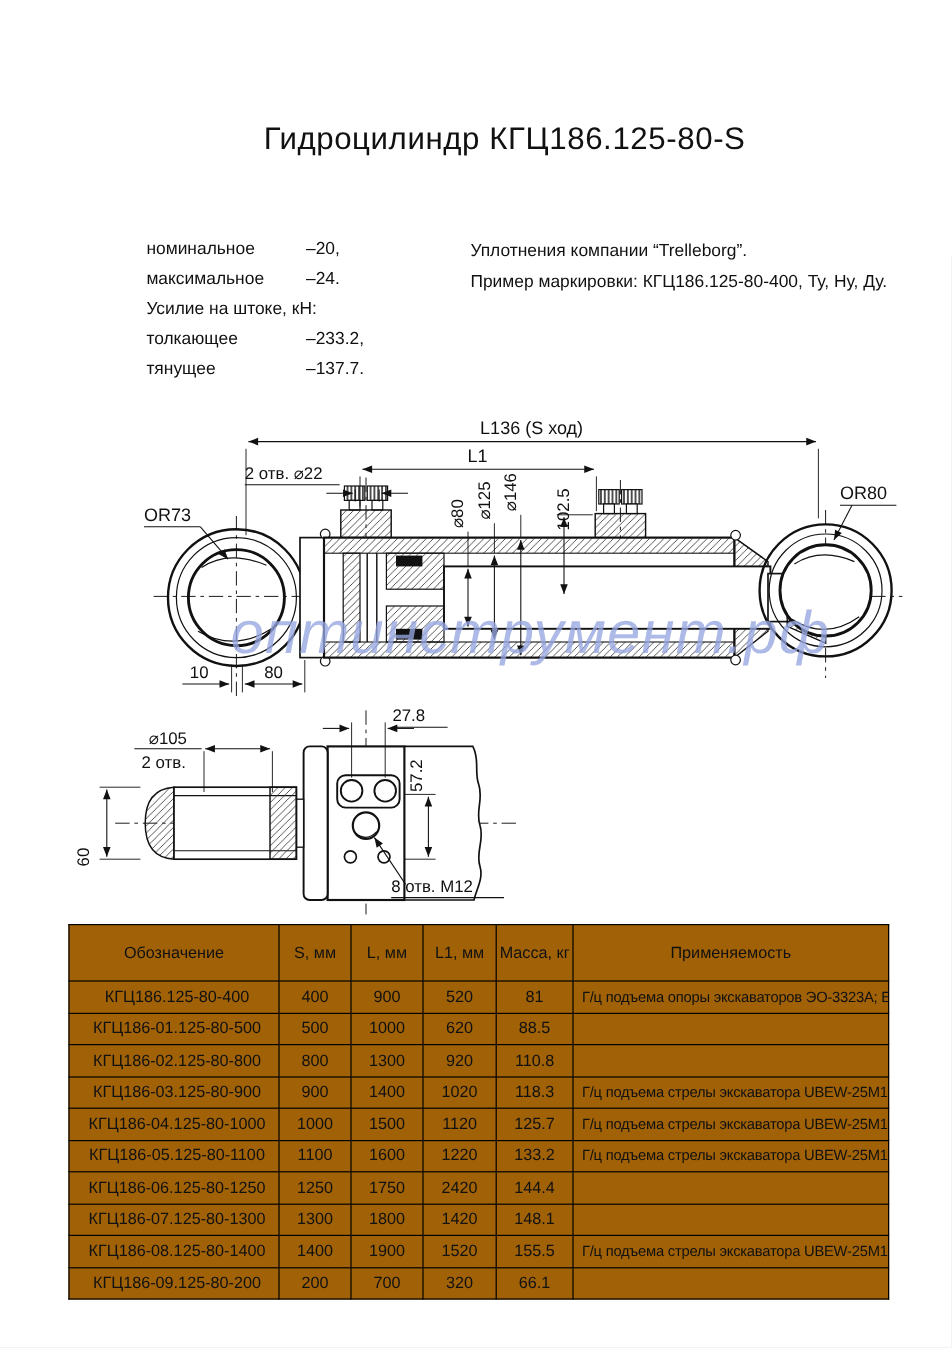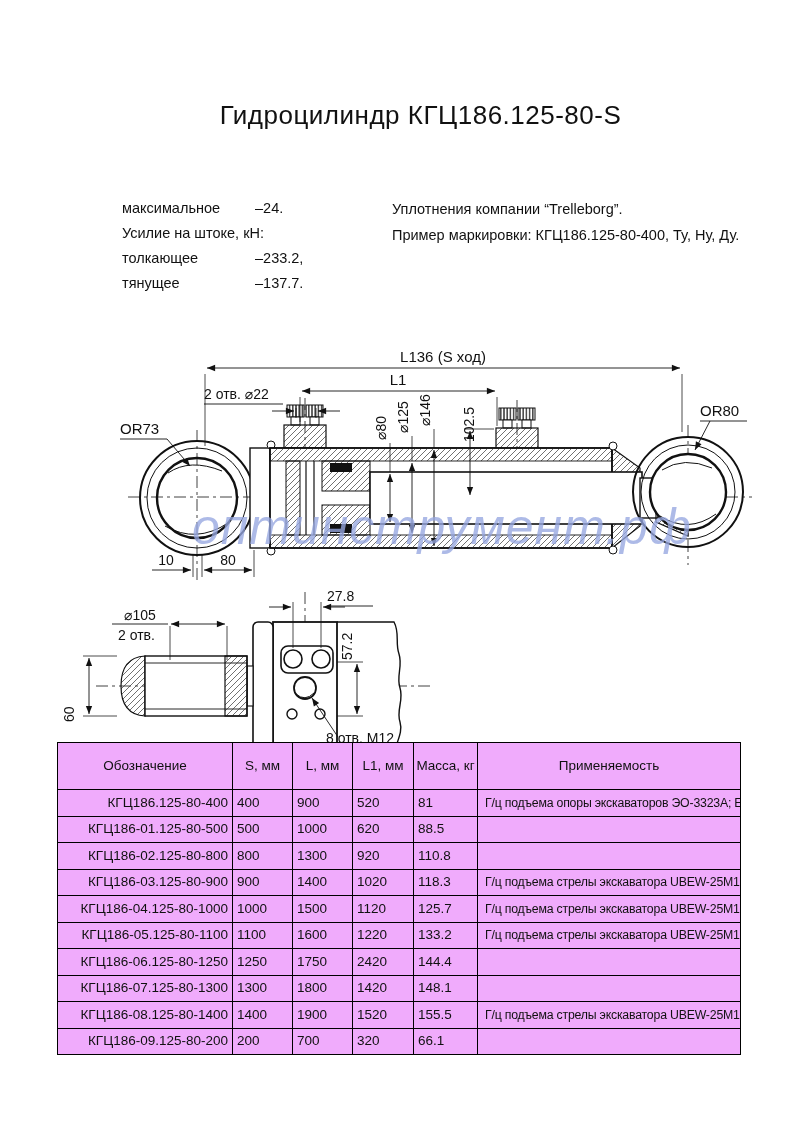--- a/index.html
+++ b/index.html
@@ -20,38 +20,42 @@
     position:absolute;left:192px;top:498px;font-size:50px;letter-spacing:1px;
     color:rgba(150,166,224,0.78);white-space:nowrap;pointer-events:none;z-index:5;font-style:italic;
   }
   .drawing-svg{position:absolute;left:0;top:330px;z-index:1;}
   .cl{stroke:#111;stroke-width:0.8;stroke-dasharray:12 4 3 4;}
   .ext{stroke:#111;stroke-width:0.75;}
   .dim{stroke:#111;stroke-width:0.9;}
   .dt{font-family:"Liberation Sans",sans-serif;font-size:14px;fill:#111;stroke:none;}
   .dt15{font-family:"Liberation Sans",sans-serif;font-size:15px;fill:#111;stroke:none;}
   .tbl{
-    position:absolute;left:57px;top:742px;width:684px;border-collapse:collapse;
-    table-layout:fixed;z-index:2;background:#f0abfc;
+    position:absolute;left:57px;top:770px;width:684px;border-collapse:collapse;
+    table-layout:fixed;z-index:2;background:#a16207;
   }
   .tbl th,.tbl td{border:1px solid #000;line-height:1.15;overflow:hidden;}
   .tbl th{font-weight:normal;font-size:13.5px;height:46px;text-align:center;vertical-align:middle;padding:0 2px;}
   .tbl td{font-size:13.5px;height:25.5px;padding:0 4px;white-space:nowrap;}
-  .c-des{text-align:right;padding-left:9px !important;}
-  .c-num{text-align:left;}
+  .c-des{text-align:center;padding-left:9px !important;}
+  .c-num{text-align:center;}
   .c-app{text-align:left;font-size:12.3px !important;letter-spacing:-0.2px;padding-left:7px !important;}
 </style>
 </head>
 <body>
 
 <div class="page">
 
   <div class="title">Гидроцилиндр КГЦ186.125-80-S</div>
 
   <div class="specs">
+    <div class="spec-line">
+      <span class="spec-label">номинальное</span>
+      <span class="spec-value">–20,</span>
+    </div>
     <div class="spec-line">
       <span class="spec-label">максимальное</span>
       <span class="spec-value">–24.</span>
     </div>
     <div class="spec-line">
       <span class="spec-label">Усилие на штоке, кН:</span>
       <span class="spec-value"></span>
     </div>
     <div class="spec-line">
       <span class="spec-label">толкающее</span>

